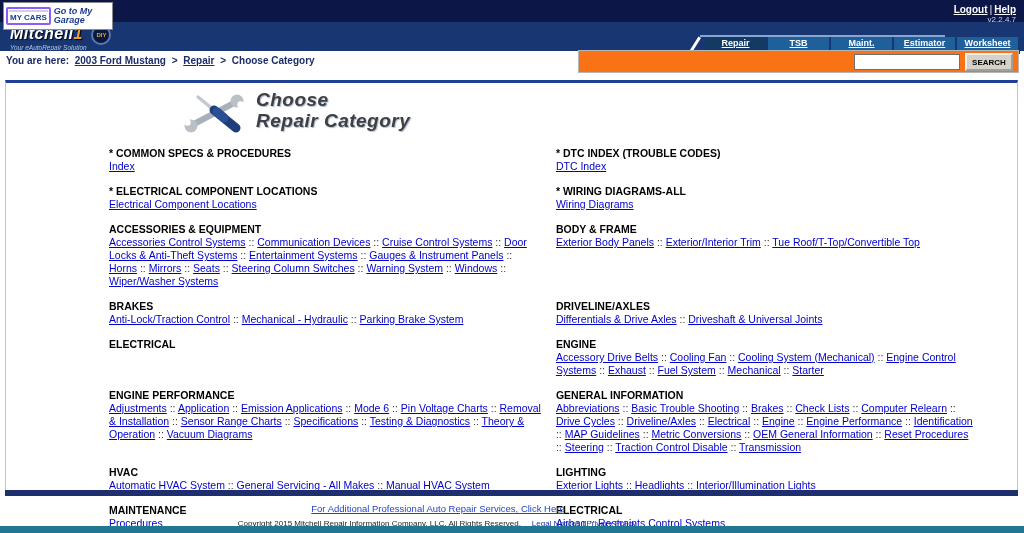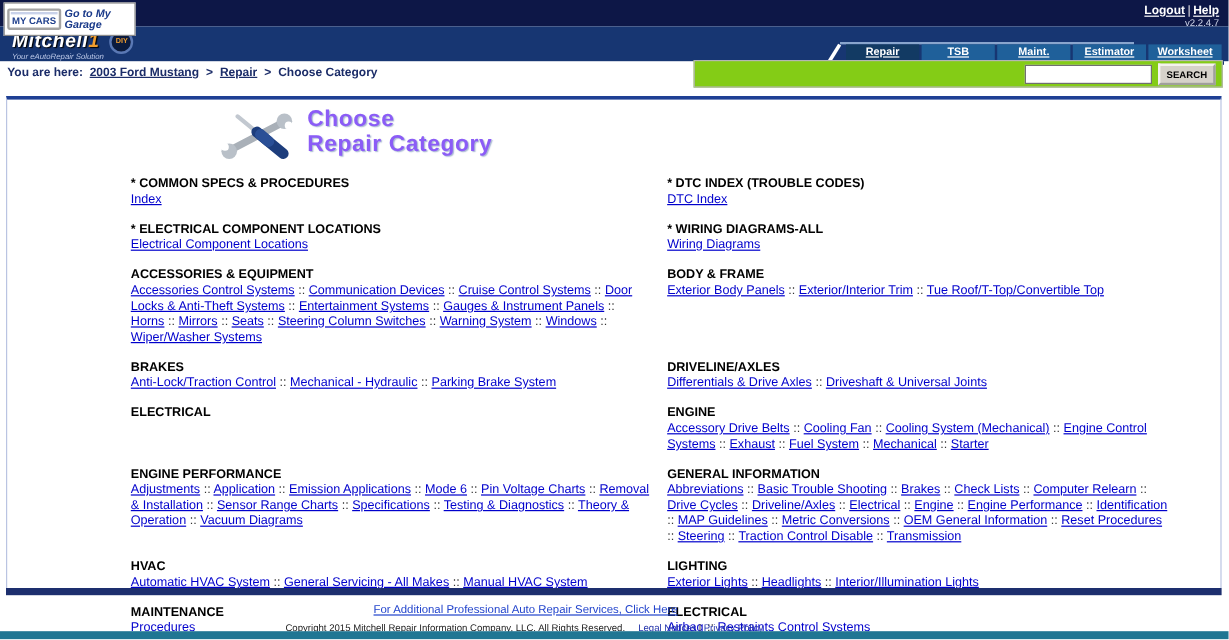--- a/index.html
+++ b/index.html
@@ -7,21 +7,21 @@
     font-family:"Liberation Sans", sans-serif; }
   #stage { position:relative; width:1024px; height:533px; overflow:hidden; background:#fff; }
 
   
   .topbar { position:absolute; left:0; top:0; width:1024px; height:22px; background:#0d1747; }
   .logobar { position:absolute; left:0; top:22px; width:1024px; height:29px; background:#173672; }
 
   
   .mycars { position:absolute; left:3px; top:2px; width:110px; height:28px; background:#fff;
     border:1px solid #8a8a8a; z-index:20; display:flex; align-items:center; cursor:pointer; }
-  .plate { border:2px solid #a3a3a3; border-radius:2px; margin:2px 3px 2px 2px; padding:4px 2px 1px 2px;
+  .plate { border:2px solid #8b5cf6; border-radius:2px; margin:2px 3px 2px 2px; padding:4px 2px 1px 2px;
     font-size:8px; font-weight:bold; color:#21418e; position:relative; white-space:nowrap; }
   .plate:before { content:""; position:absolute; left:1px; right:1px; top:1px; height:2px; background:#c9d2ea; }
   .garage { font-size:9px; font-weight:bold; font-style:italic; color:#1a3a8a; line-height:1.05; }
 
   
   .toplinks { position:absolute; right:8px; top:4px; font-size:10px; font-weight:bold; color:#fff; z-index:5; }
   .toplinks a { color:#fff; text-decoration:underline; cursor:pointer; }
   .toplinks .pipe { color:#aab; margin:0 2px; }
   .version { position:absolute; right:8px; top:15px; font-size:8px; color:#cdd4e8; }
 
@@ -42,33 +42,33 @@
   .tabbar { position:absolute; left:705px; top:37px; width:313px; height:14px; display:flex; gap:2px; }
   .tab { flex:1; background:#1f609a; color:#fff; font-size:9px; font-weight:bold; text-align:center;
     line-height:13px; text-decoration:underline; cursor:pointer; }
   .tab.active { background:#123a63; }
   .understrip { position:absolute; left:714px; top:51px; width:306px; height:3px; background:#173672; }
 
   
   .crumb { position:absolute; left:6px; top:55px; font-size:10px; font-weight:bold; color:#1b2c68; }
   .crumb a { color:#1b2c68; text-decoration:underline; cursor:pointer; }
   .crumb .csep { margin:0 3px; }
-  .searchpanel { position:absolute; left:578px; top:50px; width:441px; height:23px; background:#84cc16;
+  .searchpanel { position:absolute; left:578px; top:50px; width:441px; height:23px; background:#f97316;
     border:1px solid #b5b5b5;padding-left:32px; }
   .searchpanel input { position:absolute; right:58px; top:3px; width:106px; height:16px;
     border:1px solid #707070; font-size:10px; padding:0 2px; font-family:"Liberation Sans",sans-serif; }
   .searchbtn { position:absolute; right:5px; top:2px; width:48px; height:18px; background:#d6d2ca;
     border:2px outset #f4f2ee; font-size:8px; font-weight:bold; color:#000; cursor:pointer;
     font-family:"Liberation Sans",sans-serif; }
 
   
   .content { position:absolute; left:5px; top:80px; width:1013px; height:410px; background:#fff;
     border-top:3px solid #1e3f94; border-left:1px solid #bac4e2; border-right:1px solid #bac4e2; }
   .titlewrap { position:absolute; left:178px; top:6px; display:flex; align-items:flex-start; gap:10px; }
-  .titletext { color:#8b5cf6; font-weight:bold; font-size:19px; line-height:21px;
+  .titletext { color:#404040; font-weight:bold; font-style:italic; font-size:19px; line-height:21px;
     text-shadow:1px 1px 1px #a9b8d3; letter-spacing:0.5px; }
 
   
   .catwrap { position:absolute; left:103px; top:64px; width:880px; }
   .cat-row { display:flex; align-items:flex-start; }
   .cat-cell { width:436px; margin-right:14px; }
   .cat-cell.right { width:424px; margin-right:12px; }
   .cat-section { margin-bottom:12px; }
   .cat-title { font-size:10.5px; font-weight:bold; color:#000; line-height:13px; }
   .cat-links { font-size:10.5px; line-height:13px; }

